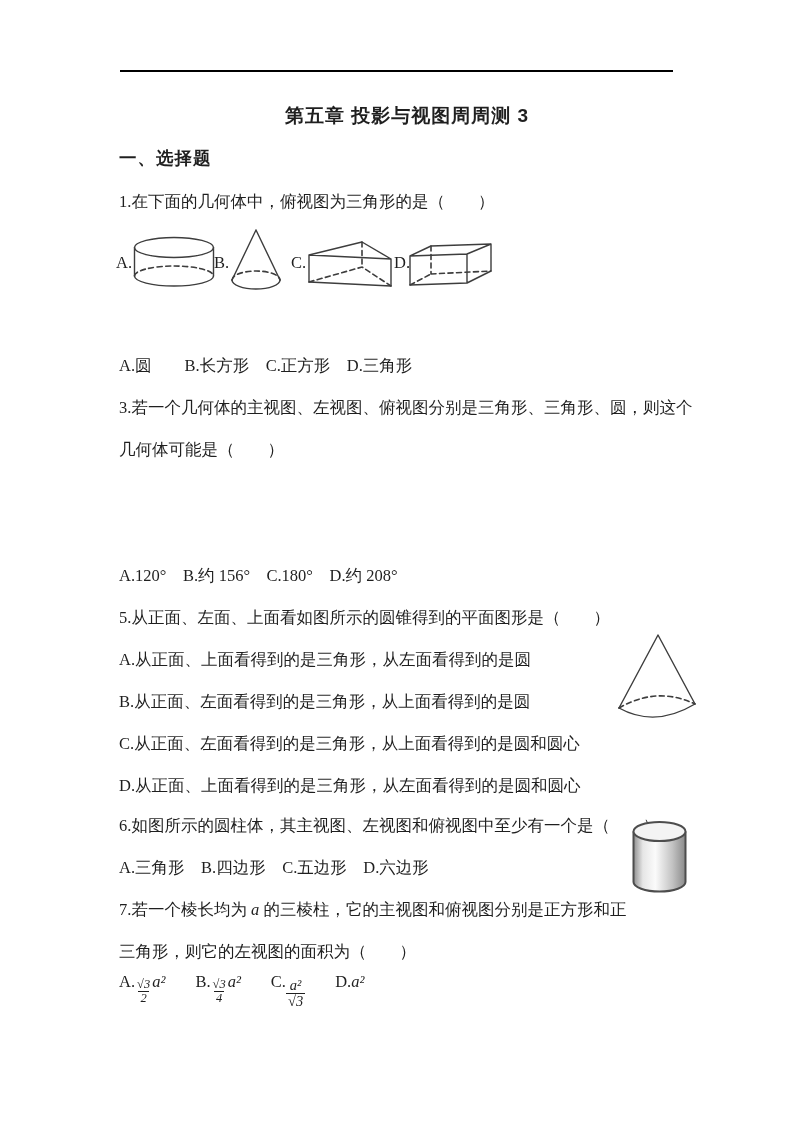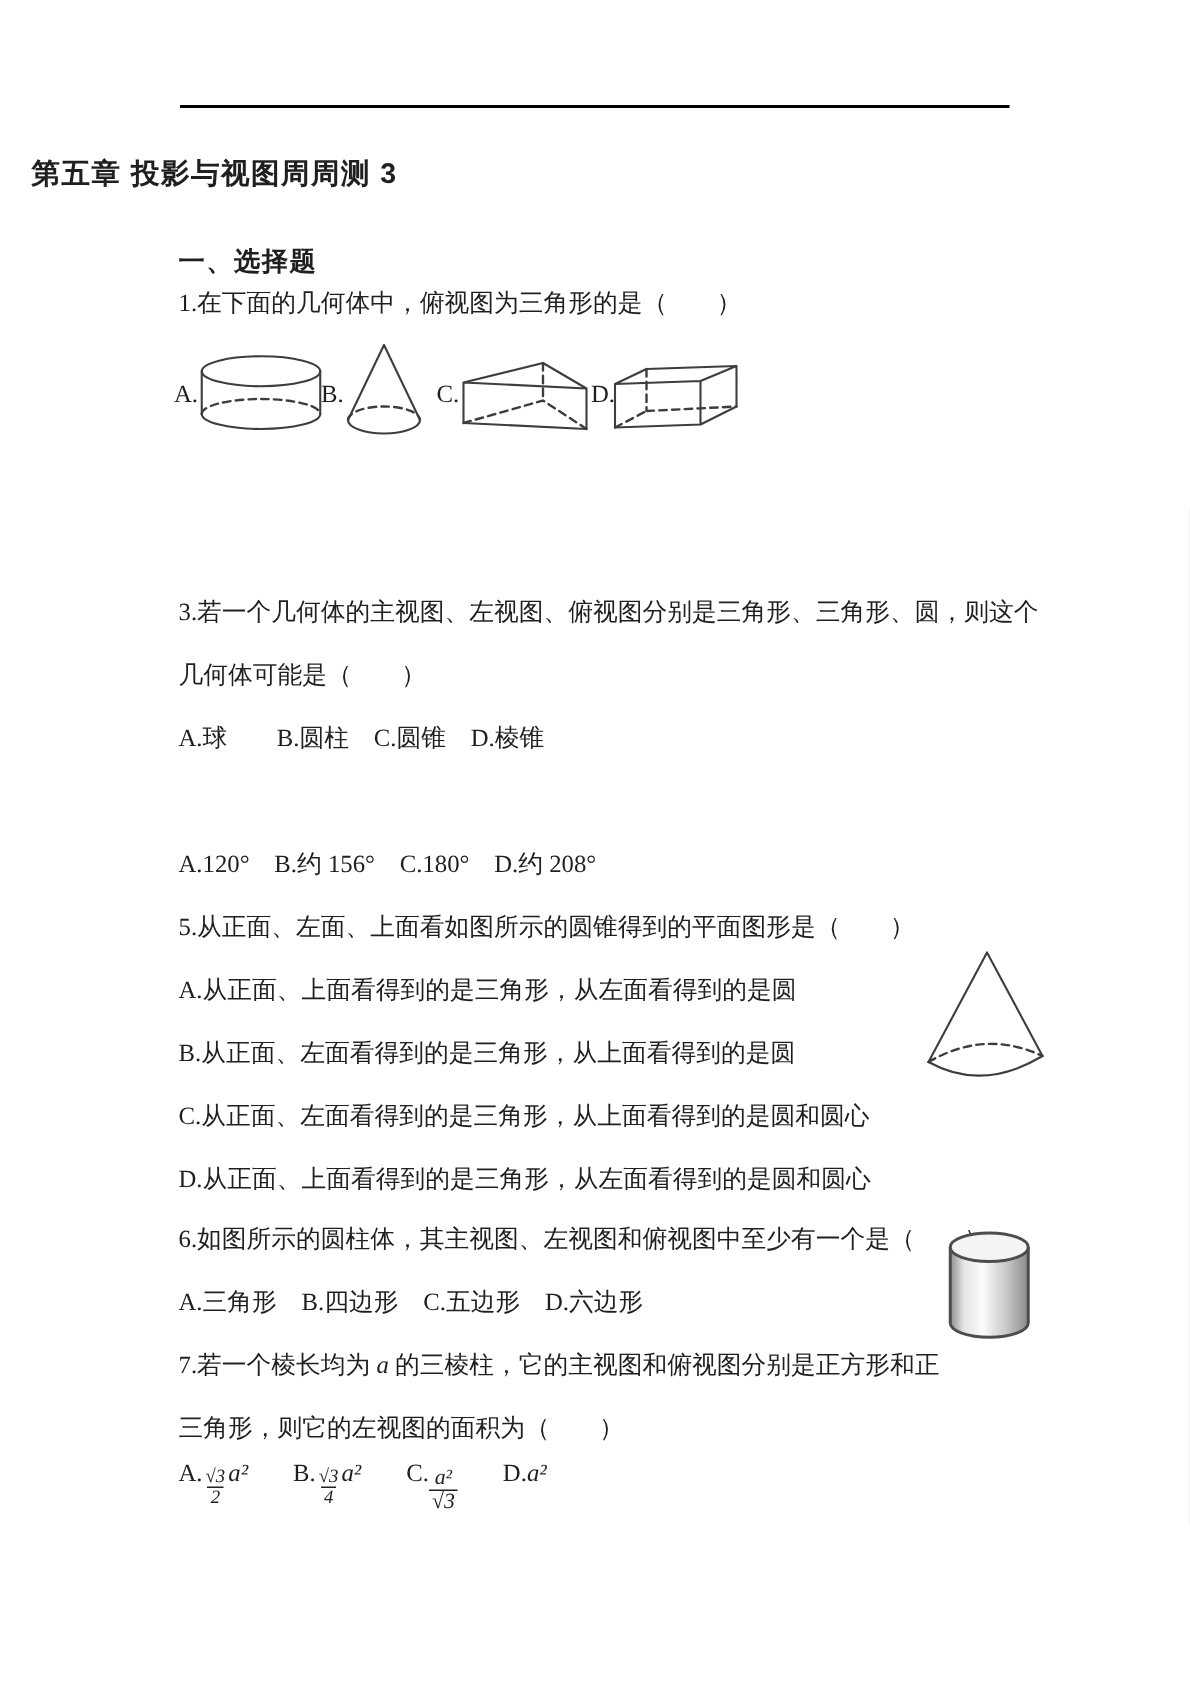--- a/index.html
+++ b/index.html
@@ -5,27 +5,27 @@
   html,body { margin:0; padding:0; background:#e8e8e8; }
   .page {
     position:relative; width:793px; height:1122px; margin:0 auto;
     background:#ffffff; overflow:hidden;
     font-family:"Liberation Serif","DejaVu Serif",serif;
     color:#1f1f1f;
   }
   .rule { position:absolute; left:120px; top:70px; width:553px; border-top:2px solid #000; }
   .title {
     position:absolute; left:0; top:103px; width:100%; box-sizing:border-box; padding-left:21px;
-    font-family:"Liberation Sans","DejaVu Sans",sans-serif;
+    text-align:center; font-family:"Liberation Sans","DejaVu Sans",sans-serif;
     font-weight:bold; font-size:19px; letter-spacing:1px;
   }
   .section {
     position:absolute; left:119px; top:146px;
     font-family:"Liberation Sans","DejaVu Sans",sans-serif;
-    font-weight:bold; font-size:17.5px; letter-spacing:1px;margin-top:16px;
+    font-weight:bold; font-size:17.5px; letter-spacing:1px;
   }
   .line { position:absolute; left:119px; font-size:16.5px; white-space:pre; line-height:21px;text-align:right; }
   .figlabel { position:absolute; font-size:16.5px; }
   .fig { position:absolute; }
   .fig svg { display:block; }
   .wire { fill:none; stroke:#3d3d3d; stroke-width:1.4; stroke-linecap:round; stroke-linejoin:round; }
   .wire-d { fill:none; stroke:#3d3d3d; stroke-width:1.6; stroke-dasharray:5 3.5; stroke-linecap:round; }
   .mathrow { position:absolute; left:119px; top:972px; display:flex; align-items:flex-start; gap:30px; font-size:16.5px; }
   .mopt { display:flex; align-items:flex-start; }
   .mlabel { font-size:16.5px; }
@@ -75,24 +75,24 @@
   </div>
 
   <span class="figlabel" style="left:394px; top:253px">D.</span>
   <div class="fig" style="left:408px; top:242px">
     <svg width="85" height="46" viewBox="0 0 85 46">
       <path class="wire" d="M2,14 L59,12 L59,41 L2,43 Z M2,14 L23,4 L83,2 L59,12 M83,2 L83,29 L59,41"></path>
       <path class="wire-d" d="M23,4 L23,32 M23,32 L83,29 M2,43 L23,32"></path>
     </svg>
   </div>
 
+  <div class="line" style="top:355px">A.圆　　B.长方形　C.正方形　D.三角形</div>
 
   <div class="line" style="top:397px">3.若一个几何体的主视图、左视图、俯视图分别是三角形、三角形、圆，则这个</div>
   <div class="line" style="top:439px">几何体可能是（　　）</div>
-  <div class="line" style="top:481px">A.球　　B.圆柱　C.圆锥　D.棱锥</div>
 
   <div class="line" style="top:565px">A.120°　B.约 156°　C.180°　D.约 208°</div>
 
   <div class="line" style="top:607px">5.从正面、左面、上面看如图所示的圆锥得到的平面图形是（　　）</div>
   <div class="line" style="top:649px">A.从正面、上面看得到的是三角形，从左面看得到的是圆</div>
   <div class="line" style="top:691px">B.从正面、左面看得到的是三角形，从上面看得到的是圆</div>
   <div class="line" style="top:775px">D.从正面、上面看得到的是三角形，从左面看得到的是圆和圆心</div>
   <div class="line" style="top:733px">C.从正面、左面看得到的是三角形，从上面看得到的是圆和圆心</div>
 
   <div class="fig" style="left:611px; top:632px">

